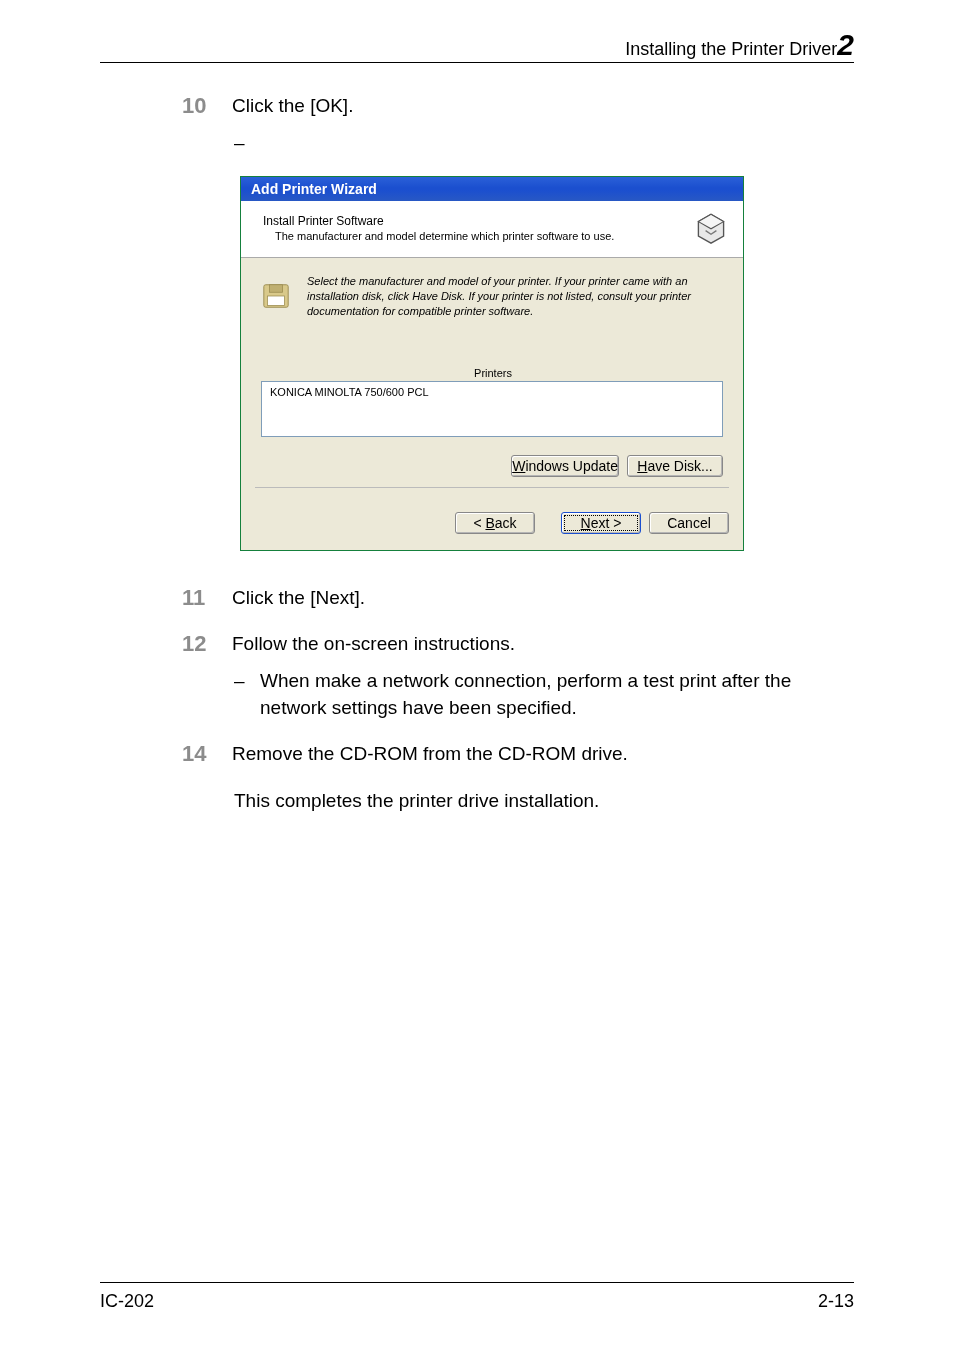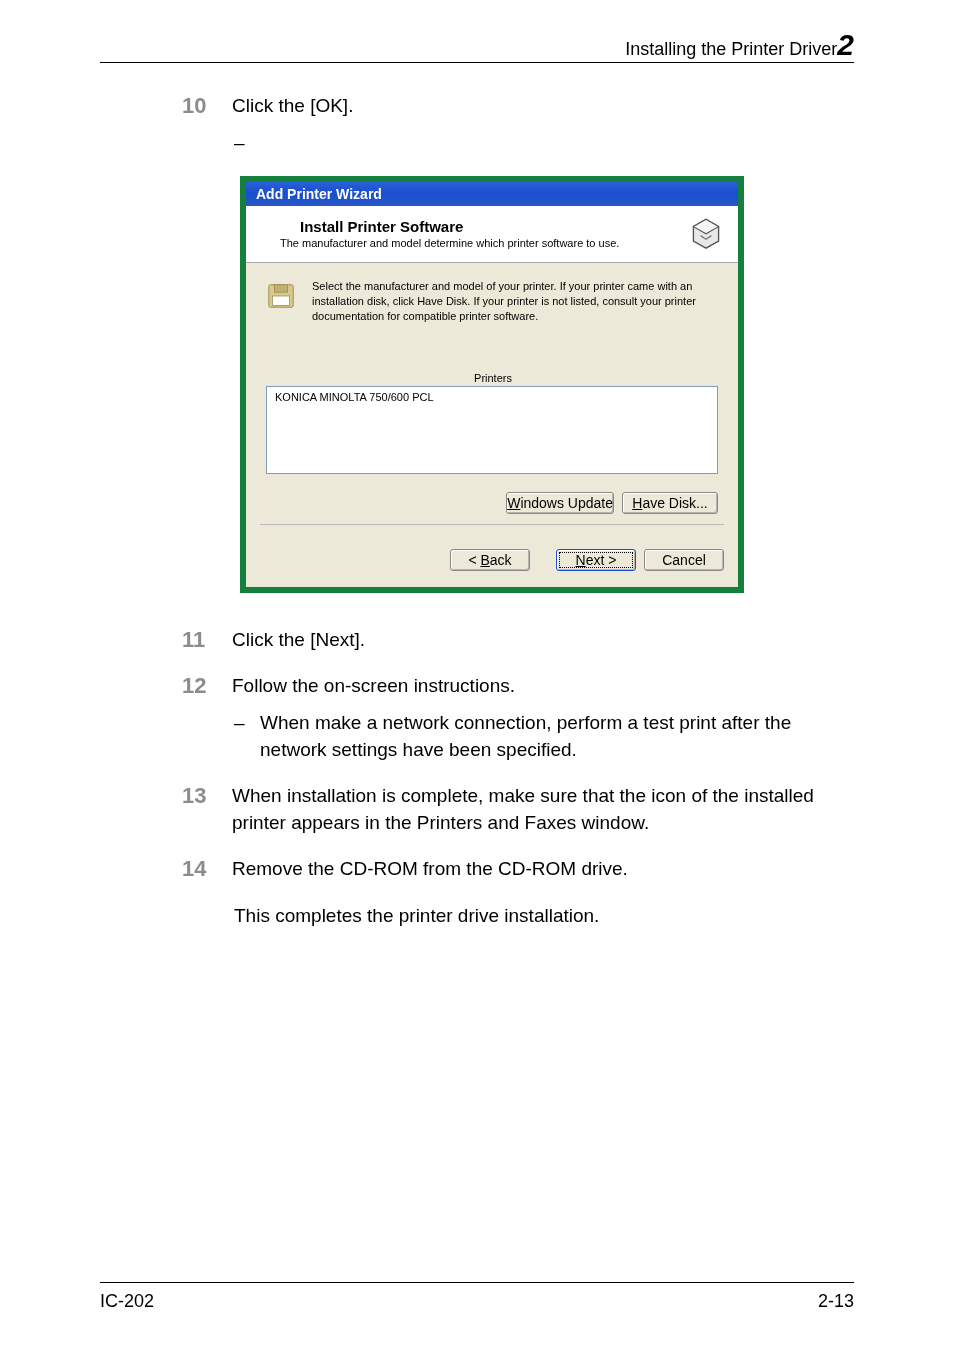--- a/index.html
+++ b/index.html
@@ -61,21 +61,21 @@
   .sub-bullet .dash { min-width: 12px; }
   .closing-line {
     margin: 20px 0 6px 134px;
     font-size: 19px;
     line-height: 1.4;
   }
 
   .dialog-wrap {
     margin: 20px 0 34px 140px;
     width: 504px;
-    border: 6px solid #15803d;
+    border: 1px solid #15803d;
     font-family: Tahoma, Arial, sans-serif;
     font-size: 11.5px;
     background: #c2410c;
     color: #000;
   }
   .titlebar {
     background: linear-gradient(to bottom, #2a60d8 0%, #1b4fcf 45%, #1b4fcf 55%, #2858c4 100%);
     color: #fff;
     font-weight: bold;
     font-size: 14px;
@@ -83,47 +83,48 @@
   }
   .dlg-head {
     background: #fff;
     padding: 8px 14px 10px 22px;
     border-bottom: 1px solid #aaa;
     display: flex;
     align-items: center;
     gap: 10px;
   }
   .dlg-head-text { flex: 1; }
-  .dlg-head-title { font-weight: bold; font-size: 15px; margin-bottom: 2px; margin-left: 32px; }
+  .dlg-head-title { font-weight: normal; font-size: 12px; margin-bottom: 2px; }
   .dlg-head-sub { font-size: 11px; margin-left: 12px; }
   .printer-icon svg { width: 36px; height: 36px; }
 
   .dlg-body {
     padding: 16px 20px 12px 20px;
     background: #ece9d8;
   }
   .instr-row {
     display: flex;
     gap: 16px;
-    align-items: flex-start;
+    align-items: center;
     margin-bottom: 48px;
+    font-style: italic;
   }
   .disk-icon svg { width: 30px; height: 30px; margin-top: 2px; }
   .instr-text { font-size: 11px; line-height: 1.35; }
 
   .printers-label {
     font-size: 11px;
     margin-bottom: 2px;
     margin-left: 2px;
     text-align: center;
   }
   .printers-box {
     border: 1px solid #7f9db9;
     background: #fff;
-    height: 88px;
+    height: 56px;
     padding: 4px 8px;
     font-size: 11px;
     margin-bottom: 18px;
   }
   .dlg-buttons-row {
     display: flex;
     justify-content: flex-end;
     gap: 8px;
     margin-bottom: 10px;
   }
@@ -244,24 +245,20 @@
 
   <div class="step">
     <div class="step-num">12</div>
     <div class="step-text">Follow the on-screen instructions.</div>
   </div>
   <div class="sub-bullet">
     <div class="dash">–</div>
     <div>When make a network connection, perform a test print after the network settings have been specified.</div>
   </div>
 
-  <div class="step">
-    <div class="step-num">13</div>
-    <div class="step-text">When installation is complete, make sure that the icon of the installed printer appears in the Printers and Faxes window.</div>
-  </div>
 
   <div class="step">
     <div class="step-num">14</div>
     <div class="step-text">Remove the CD-ROM from the CD-ROM drive.</div>
   </div>
 
   <div class="closing-line">This completes the printer drive installation.</div>
 
   <div class="page-footer">
     <div>IC-202</div>

